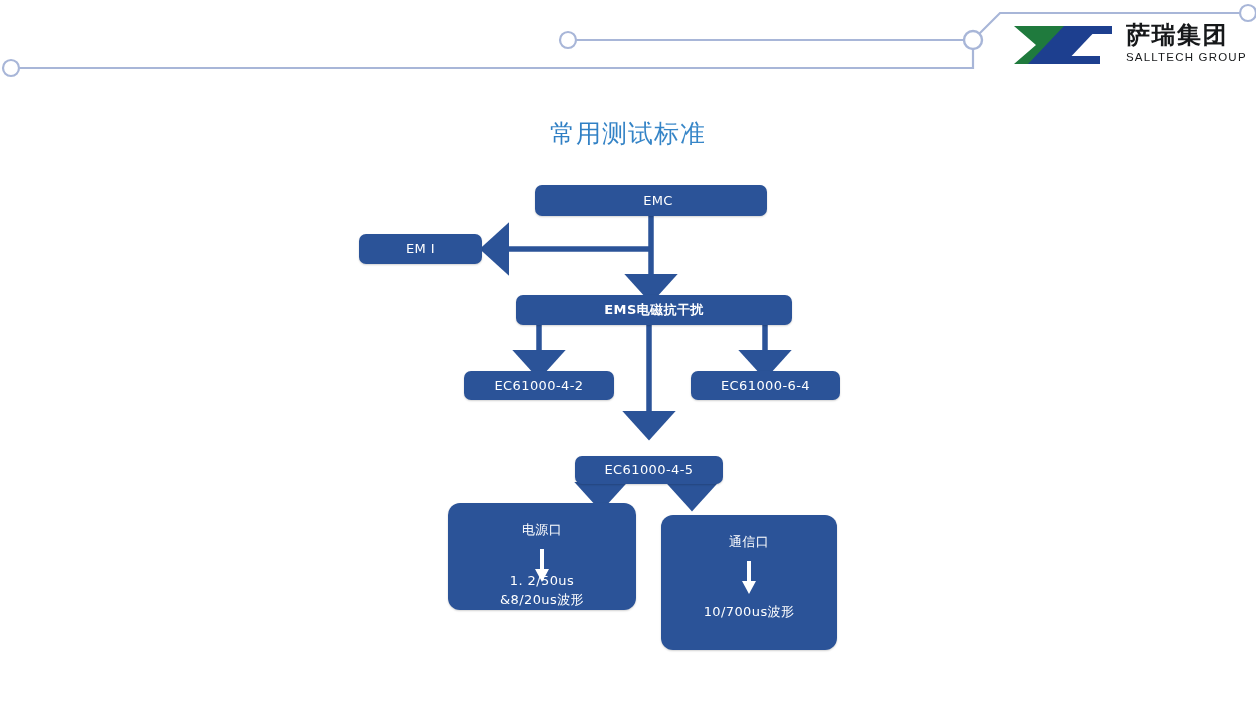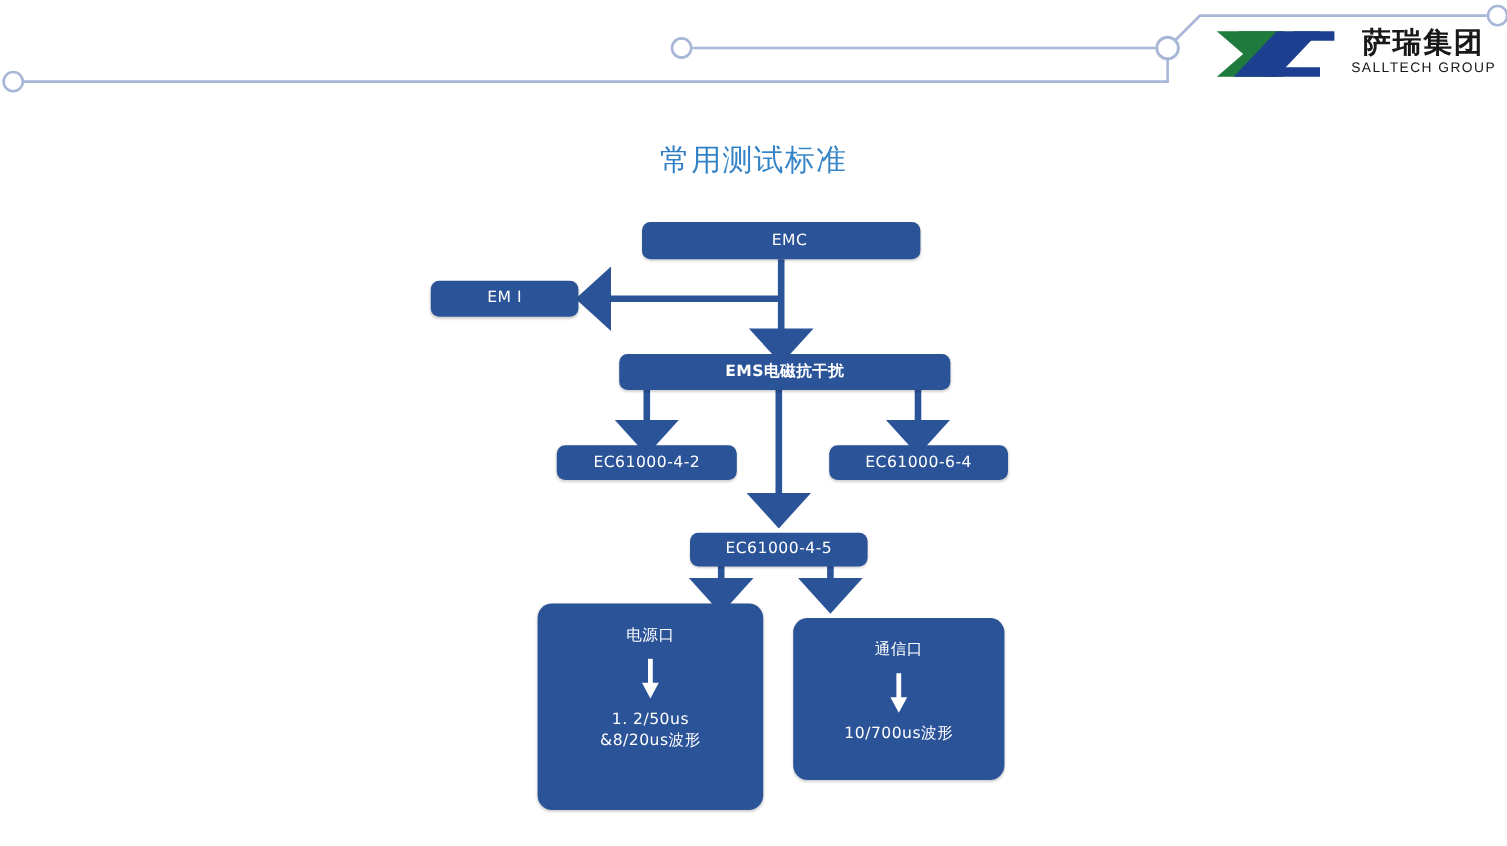--- a/index.html
+++ b/index.html
@@ -62,21 +62,20 @@
     height: 48px;
   }
   #logo-cn {
     font-family: "DejaVu Sans", "Liberation Sans", sans-serif;
     font-size: 24px;
     font-weight: bold;
     color: #16181a;
     letter-spacing: 1.5px;
     line-height: 30px;
     white-space: nowrap;
-    text-align: center;
   }
   #logo-en {
     font-family: "Liberation Sans", sans-serif;
     font-size: 11.5px;
     font-weight: normal;
     color: #16181a;
     letter-spacing: 1.2px;
     line-height: 14px;
     white-space: nowrap;
   }
@@ -152,22 +151,22 @@
     border-left: 7.5px solid transparent;
     border-right: 7.5px solid transparent;
     border-top: 13px solid #ffffff;
   }
 
   #node-emc   { left: 535px; top: 185px; width: 232px; height: 31px; padding-left: 14px; }
   #node-emi   { left: 359px; top: 234px; width: 123px; height: 30px; }
   #node-ems   { left: 516px; top: 295px; width: 276px; height: 30px; font-weight: bold; }
   #node-4-2   { left: 464px; top: 371px; width: 150px; height: 29px; }
   #node-4-4   { left: 691px; top: 371px; width: 149px; height: 29px; }
-  #node-4-5   { left: 575px; top: 444px; width: 148px; height: 28px; }
-  #node-power { left: 448px; top: 503px; width: 188px; height: 172px; }
+  #node-4-5   { left: 575px; top: 456px; width: 148px; height: 28px; }
+  #node-power { left: 448px; top: 503px; width: 188px; height: 107px; }
   #node-comm  { left: 661px; top: 515px; width: 176px; height: 135px; }
 </style>
 </head>
 <body>
 
 <div id="header">
 
   <svg id="header-deco" viewBox="0 0 1256 92" width="1256" height="92" aria-hidden="true">
 
     <path d="M20 68 L973 68 L973 40" stroke="#a8b6d8" stroke-width="2.2" fill="none"></path>

